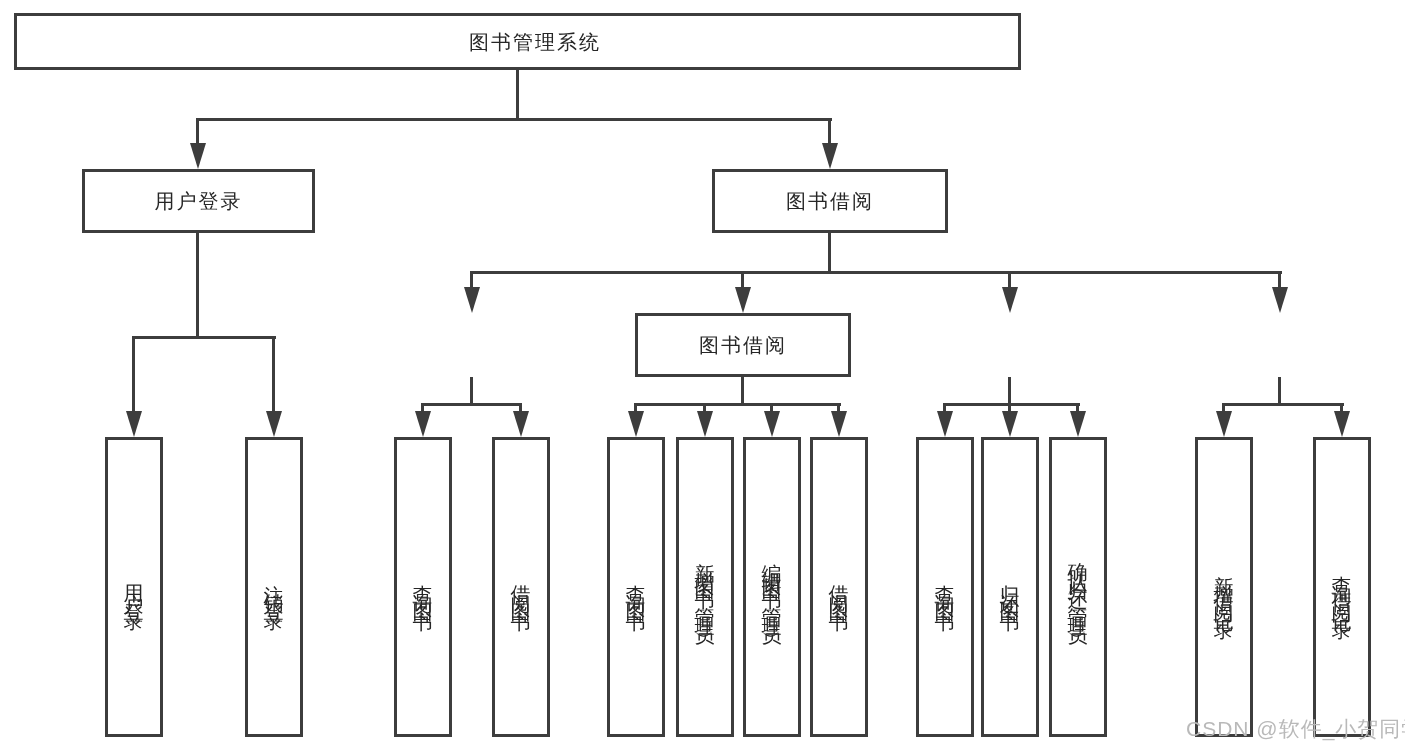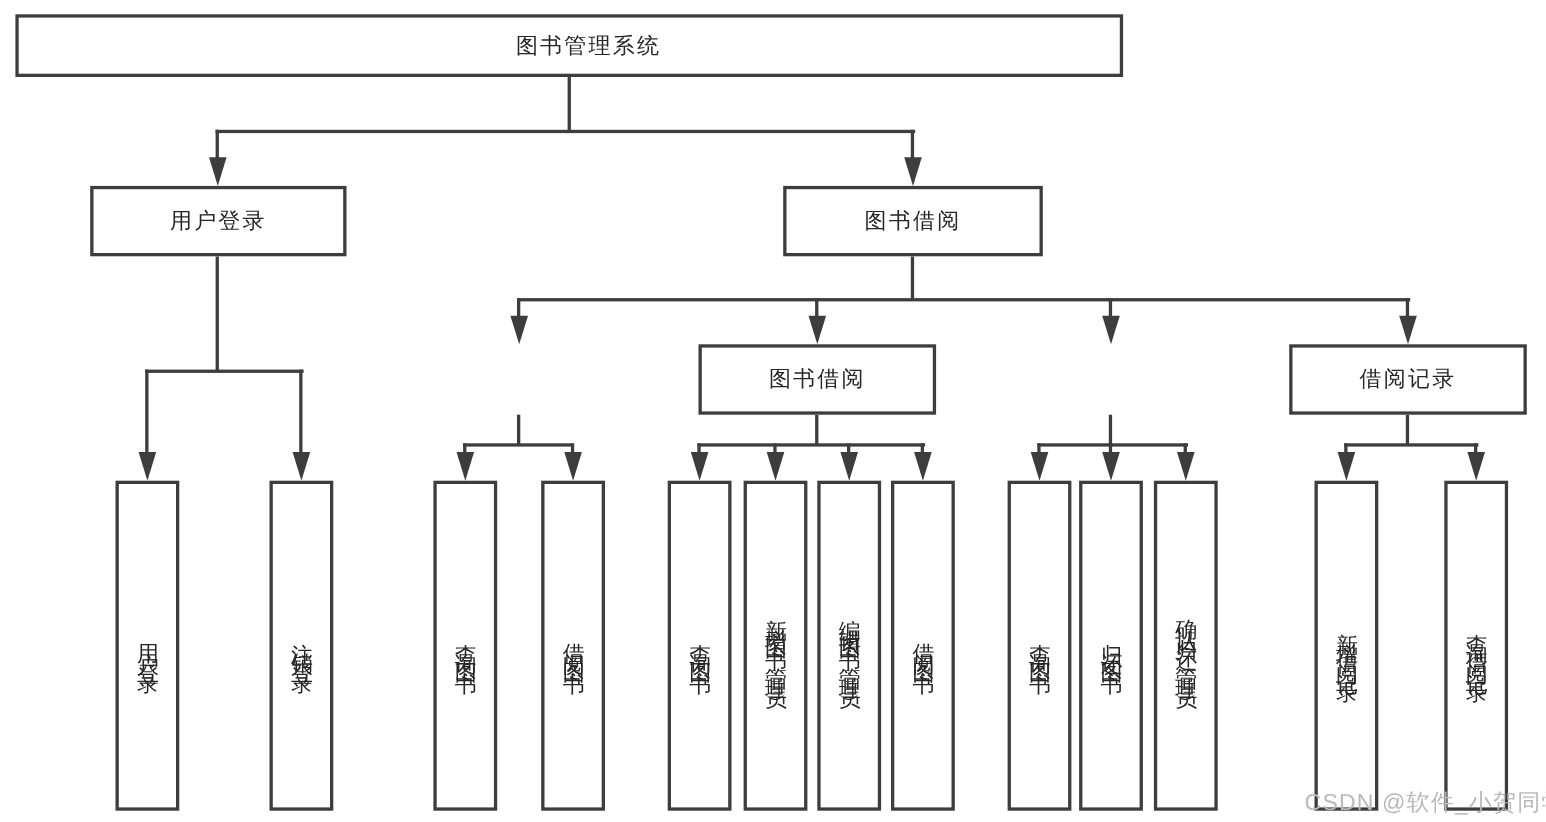--- a/index.html
+++ b/index.html
@@ -95,23 +95,20 @@
   <div class="vl" style="left:1008px; top:271px; height:18px;"></div>
   <div class="vl" style="left:1278px; top:271px; height:18px;"></div>
   <div class="ar" style="left:464px; top:287px;"></div>
   <div class="ar" style="left:735px; top:287px;"></div>
   <div class="ar" style="left:1002px; top:287px;"></div>
   <div class="ar" style="left:1272px; top:287px;"></div>
 
   <div class="box" style="left:635px; top:313px; width:216px; height:64px;">
     <span class="lbl">图书借阅</span>
   </div>
-  <div class="box" style="left:1172px; top:313px; width:216px; height:64px;">
-    <span class="lbl">借阅记录</span>
-  </div>
 
   <div class="vl" style="left:470px; top:377px; height:28px;"></div>
   <div class="hl" style="left:421px; top:403px; width:100px;"></div>
   <div class="vl" style="left:421px; top:403px; height:10px;"></div>
   <div class="vl" style="left:519px; top:403px; height:10px;"></div>
   <div class="ar" style="left:415px; top:411px;"></div>
   <div class="ar" style="left:513px; top:411px;"></div>
 
   <div class="vl" style="left:741px; top:377px; height:28px;"></div>
   <div class="hl" style="left:634px; top:403px; width:207px;"></div>

